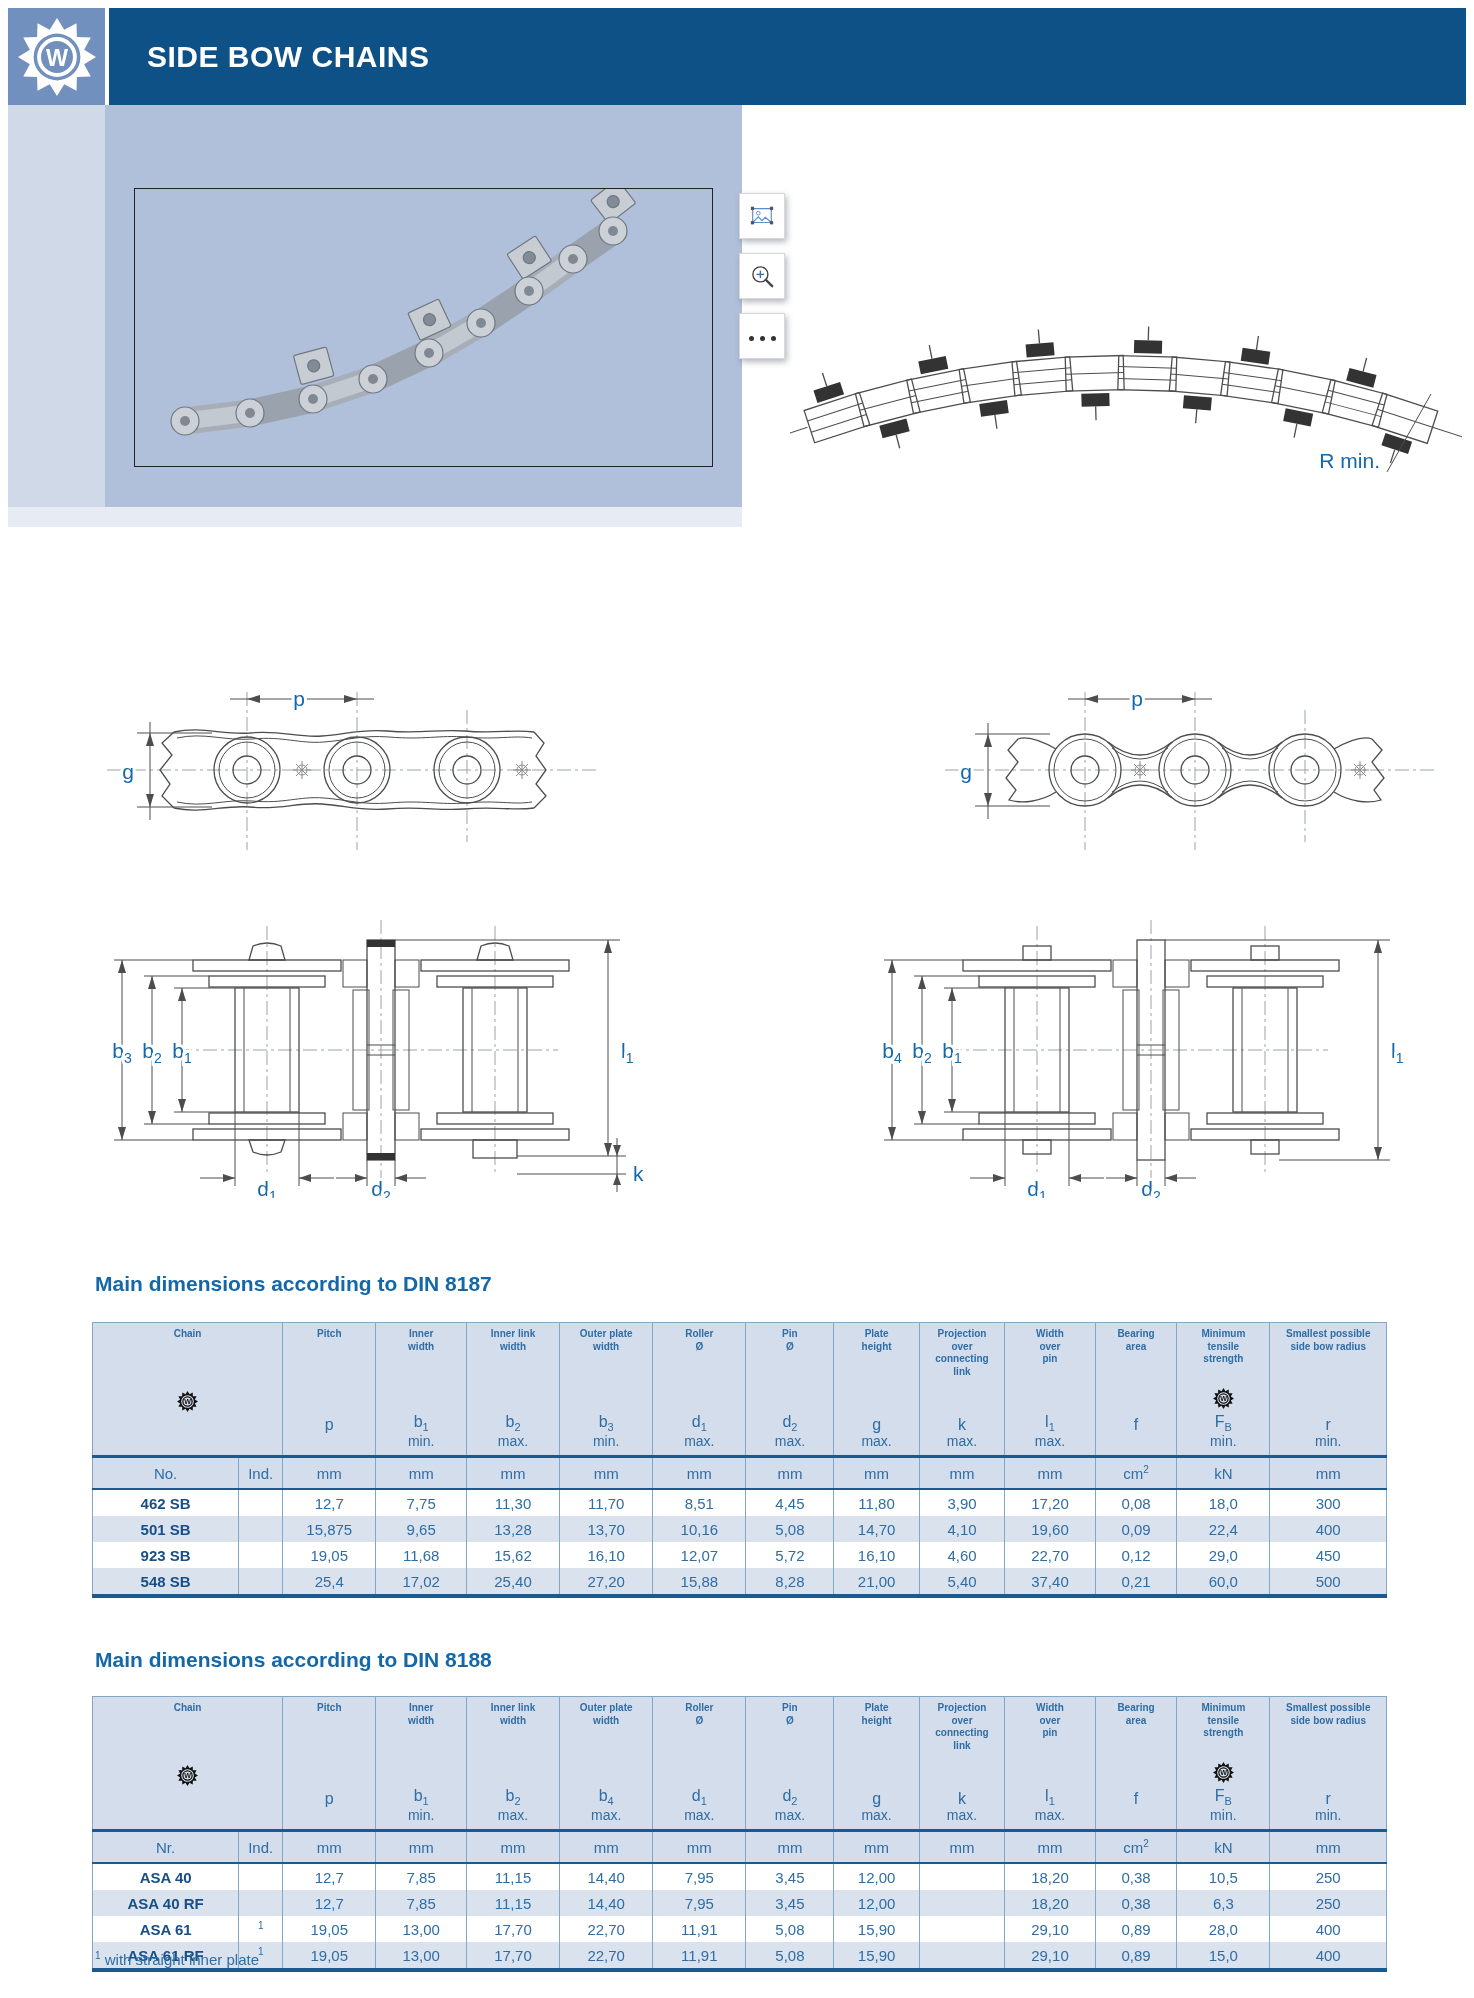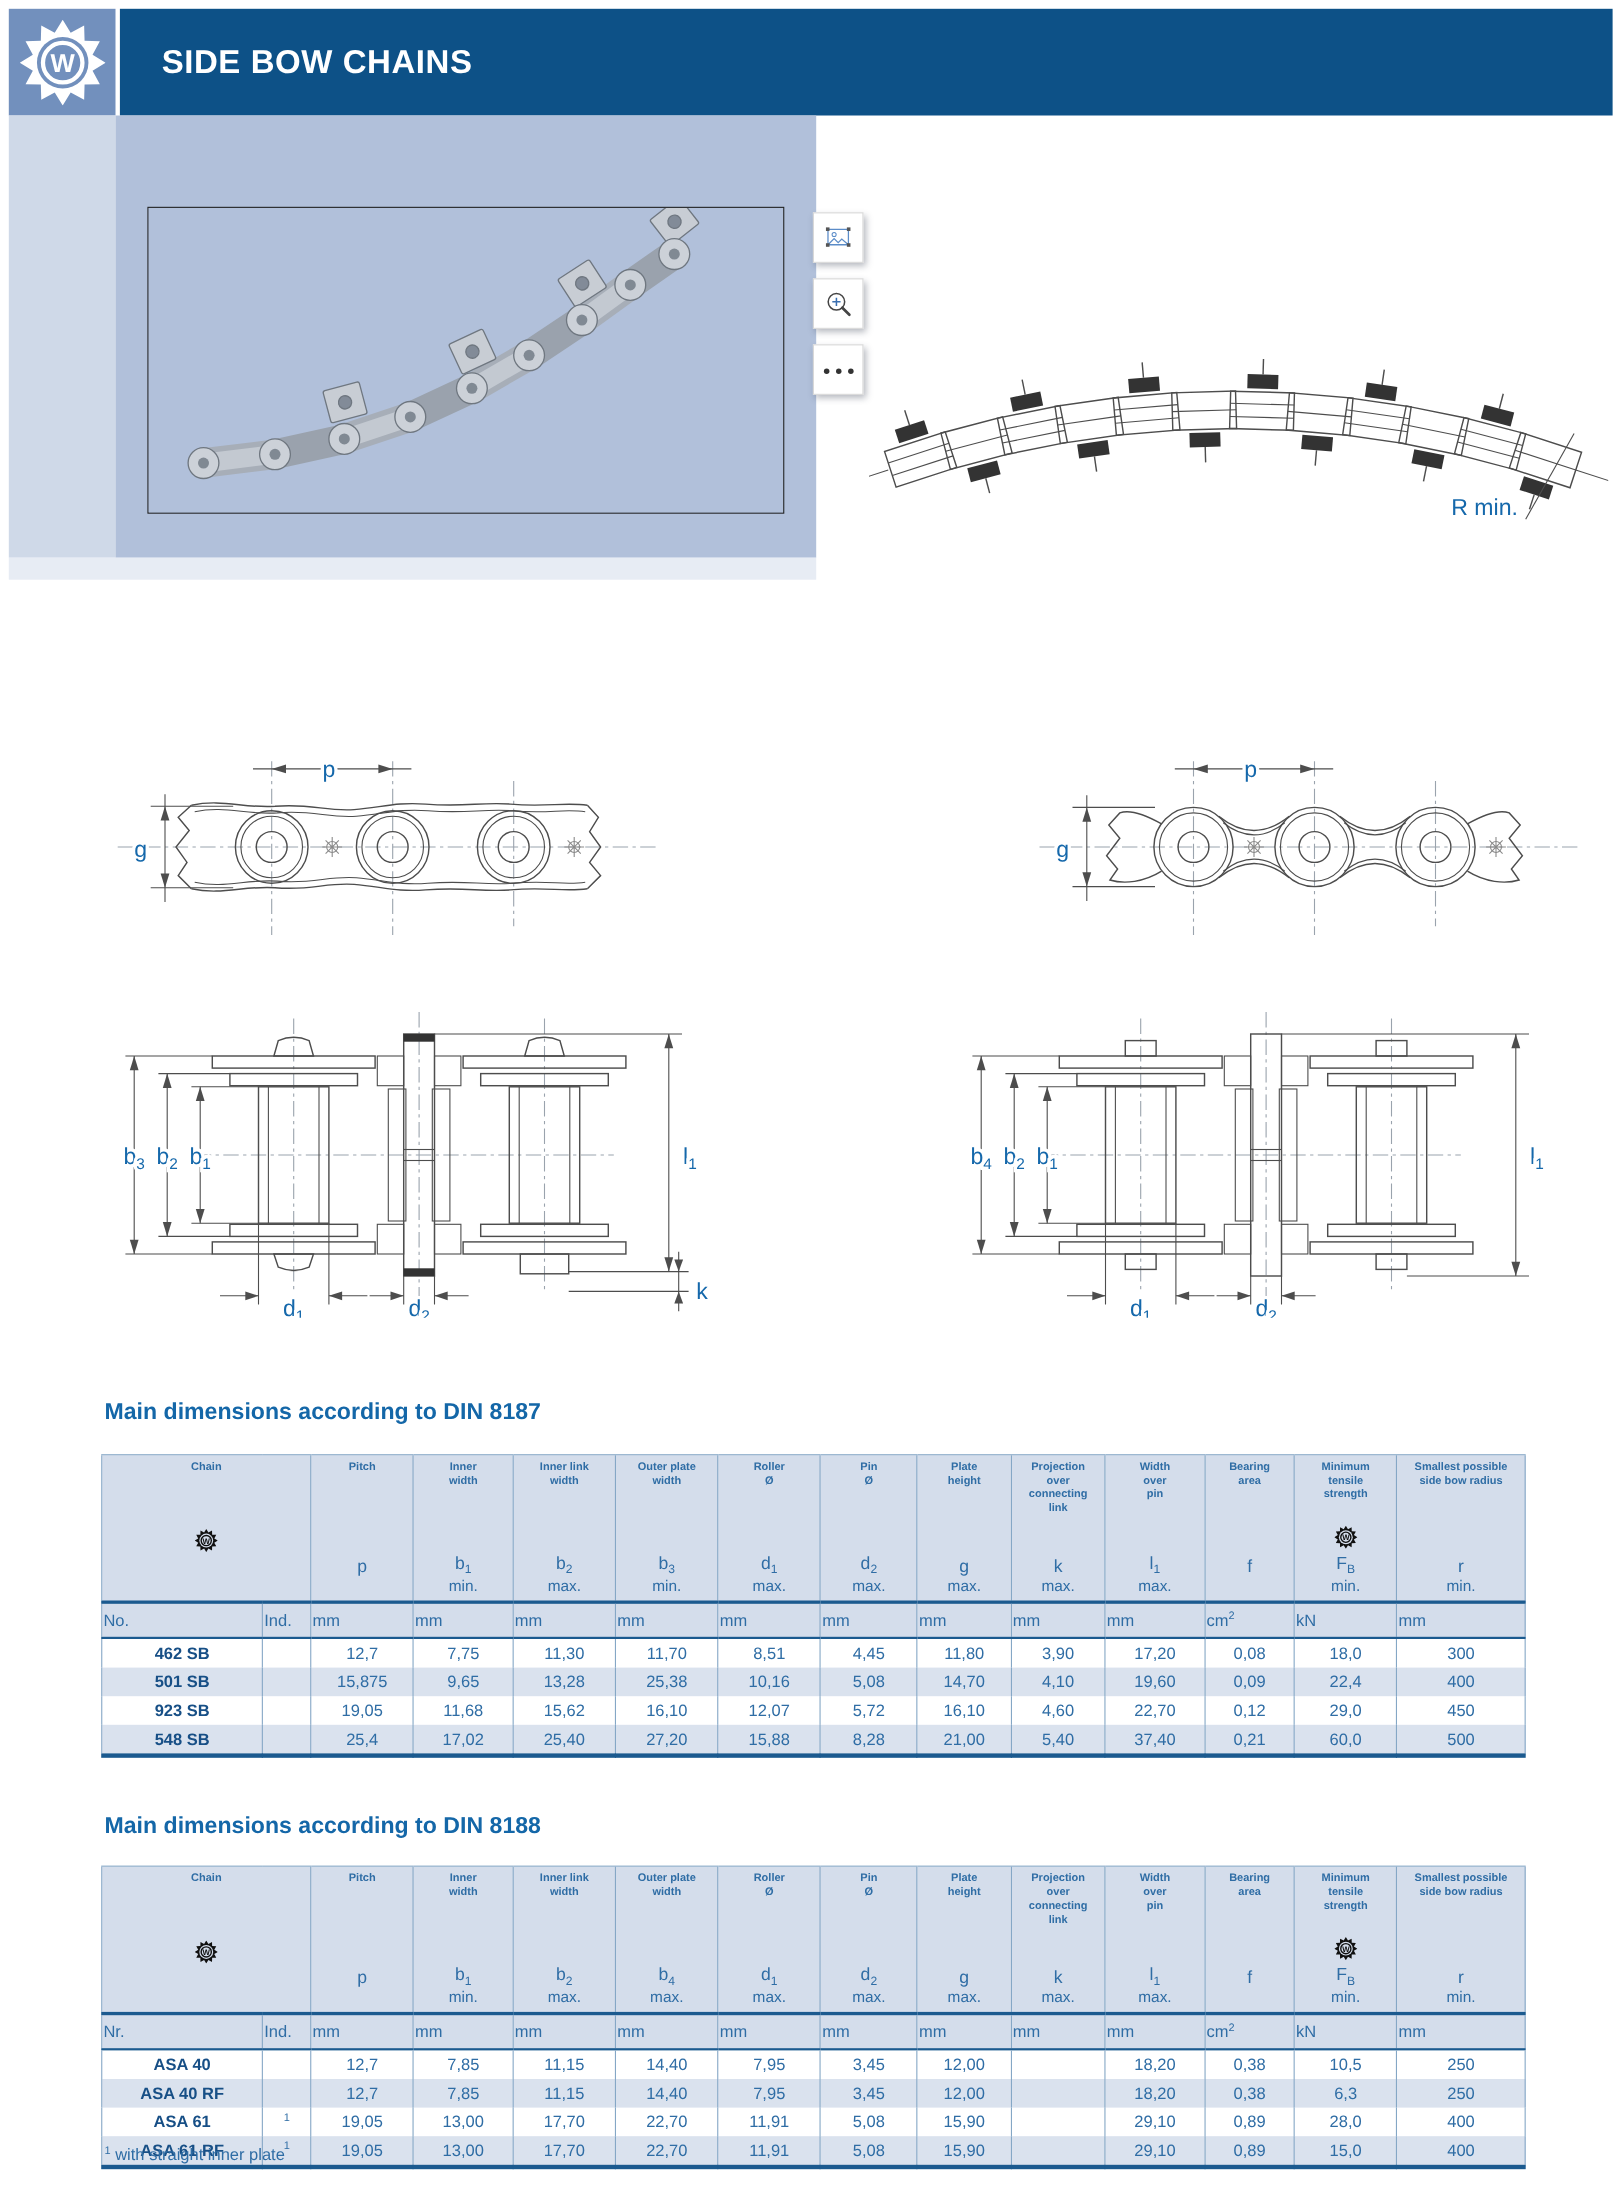--- a/index.html
+++ b/index.html
@@ -48,21 +48,21 @@
                 font-weight:normal;height:122px;padding:5px 2px;vertical-align:top;}
   table.dims th:first-child{border-left:none;}
   table.dims .hw{display:flex;flex-direction:column;justify-content:space-between;
                  height:100%;align-items:center;text-align:center;}
   table.dims .hl{font-size:10px;line-height:1.25;font-weight:bold;}
   table.dims .sym{font-size:16px;line-height:1.1;}
   table.dims .sym sub{font-size:11px;}
   table.dims .mm{font-size:14px;line-height:1.2;min-height:16px;}
   table.dims tr.units td{background:#d4ddeb;border-top:3px solid #1b5a8f;
                  border-bottom:2px solid #1b5a8f;height:28px;font-size:15px;
-                 border-left:1px solid #85a7c6;margin-left:13px;}
+                 text-align:center;border-left:1px solid #85a7c6;margin-left:13px;}
   table.dims tr.units td:first-child{border-left:none;}
   table.dims tbody td{height:24px;text-align:center;font-size:15px;
                  border-left:1px solid #85a7c6;}
   table.dims tbody td:first-child{border-left:none;}
   table.dims tbody tr:nth-child(even){background:#dae2ee;}
   table.dims td.nm{font-weight:bold;color:#174f86;}
   table.dims sup{font-size:10px;}
   .footnote{color:#2f6da5;font-size:15px;text-align:right;}
   .footnote sup{font-size:10px;}
   .gearwrap{display:inline-block;}
@@ -736,21 +736,21 @@
           <td>0,08</td>
           <td>18,0</td>
           <td>300</td>
         </tr>
         <tr>
           <td class="nm">501 SB</td>
           <td>&nbsp;</td>
           <td>15,875</td>
           <td>9,65</td>
           <td>13,28</td>
-          <td>25,38</td>
+          <td>13,70</td>
           <td>10,16</td>
           <td>5,08</td>
           <td>14,70</td>
           <td>4,10</td>
           <td>19,60</td>
           <td>0,09</td>
           <td>22,4</td>
           <td>400</td>
         </tr>
         <tr>

